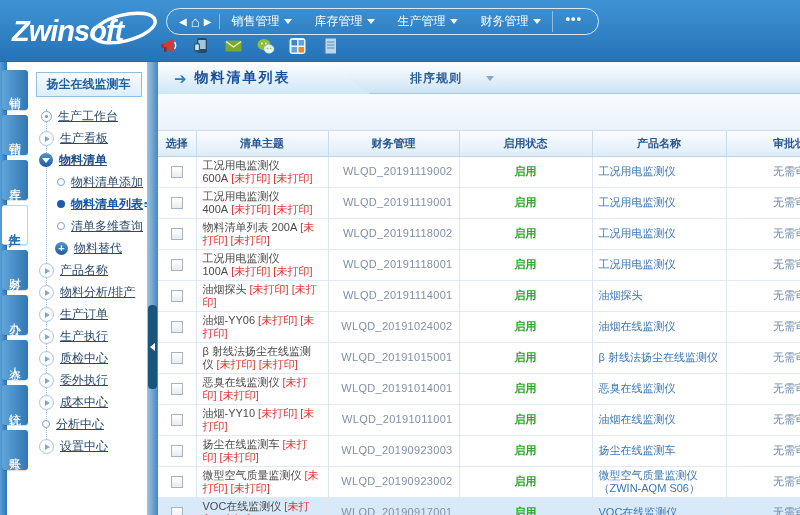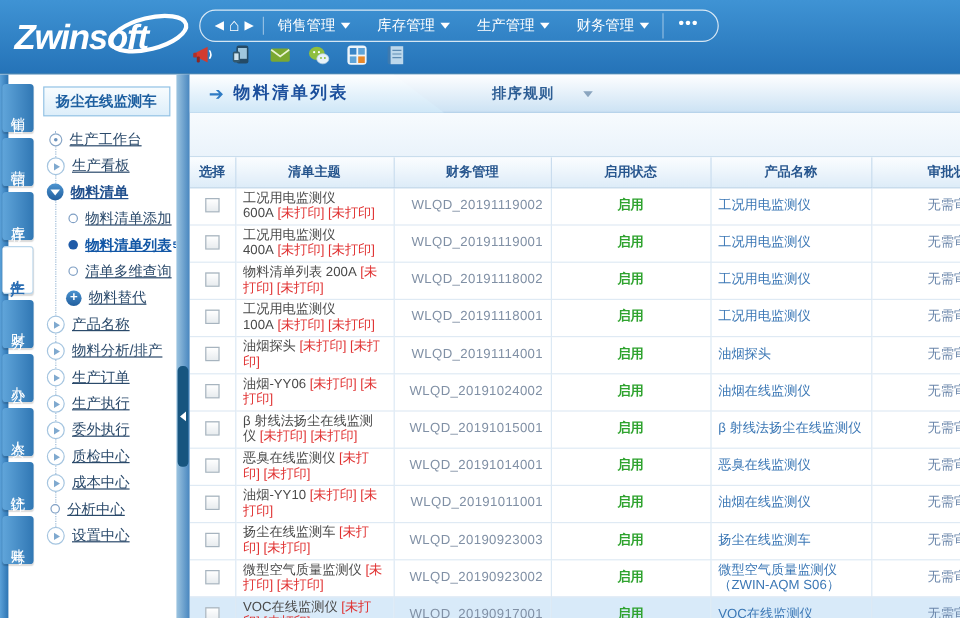--- a/index.html
+++ b/index.html
@@ -270,26 +270,26 @@
     <span class="t-label">生产订单</span>
     <sup class="t-badge"></sup>
   </div>
               <div class="tree-item lv1">
     <span class="t-icon circle-play-icon"></span>
     <span class="t-label">生产执行</span>
     <sup class="t-badge"></sup>
   </div>
               <div class="tree-item lv1">
     <span class="t-icon circle-play-icon"></span>
+    <span class="t-label">质检中心</span>
+    <sup class="t-badge"></sup>
+  </div>
+              <div class="tree-item lv1">
+    <span class="t-icon circle-play-icon"></span>
     <span class="t-label">委外执行</span>
-    <sup class="t-badge"></sup>
-  </div>
-              <div class="tree-item lv1">
-    <span class="t-icon circle-play-icon"></span>
-    <span class="t-label">质检中心</span>
     <sup class="t-badge"></sup>
   </div>
               <div class="tree-item lv1">
     <span class="t-icon circle-play-icon"></span>
     <span class="t-label">成本中心</span>
     <sup class="t-badge"></sup>
   </div>
               <div class="tree-item lv1">
     <span class="t-icon dot-open-icon"></span>
     <span class="t-label">分析中心</span>

